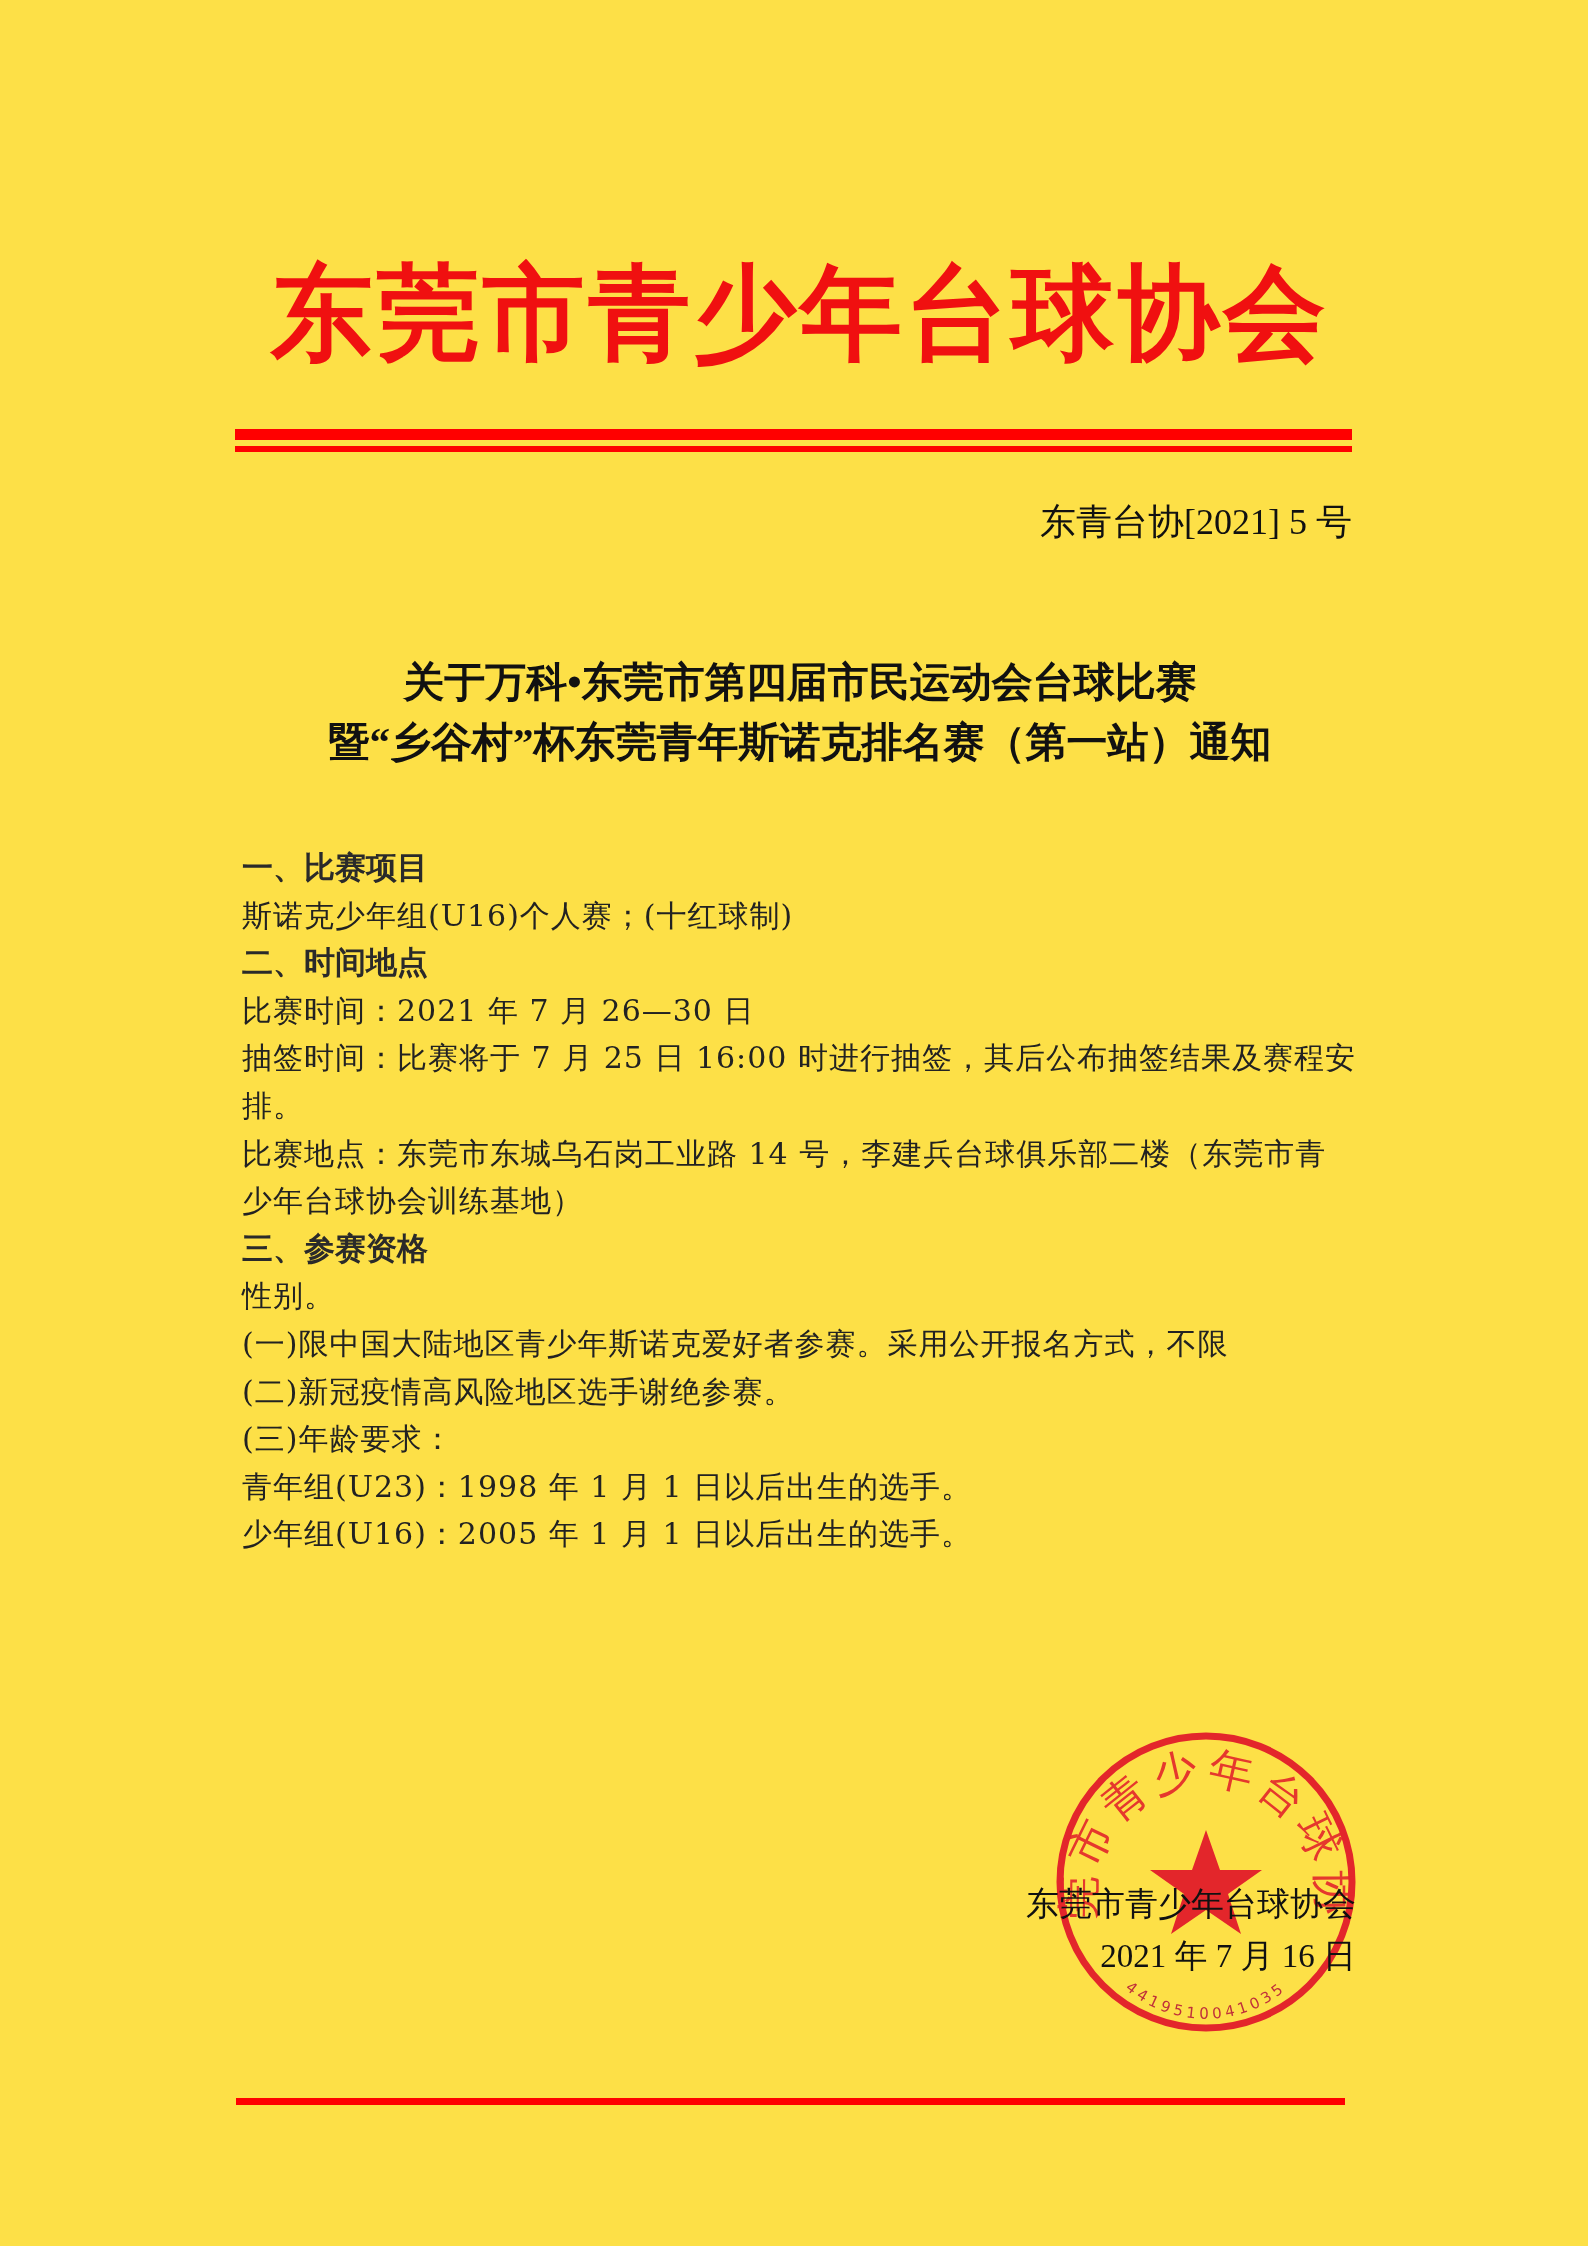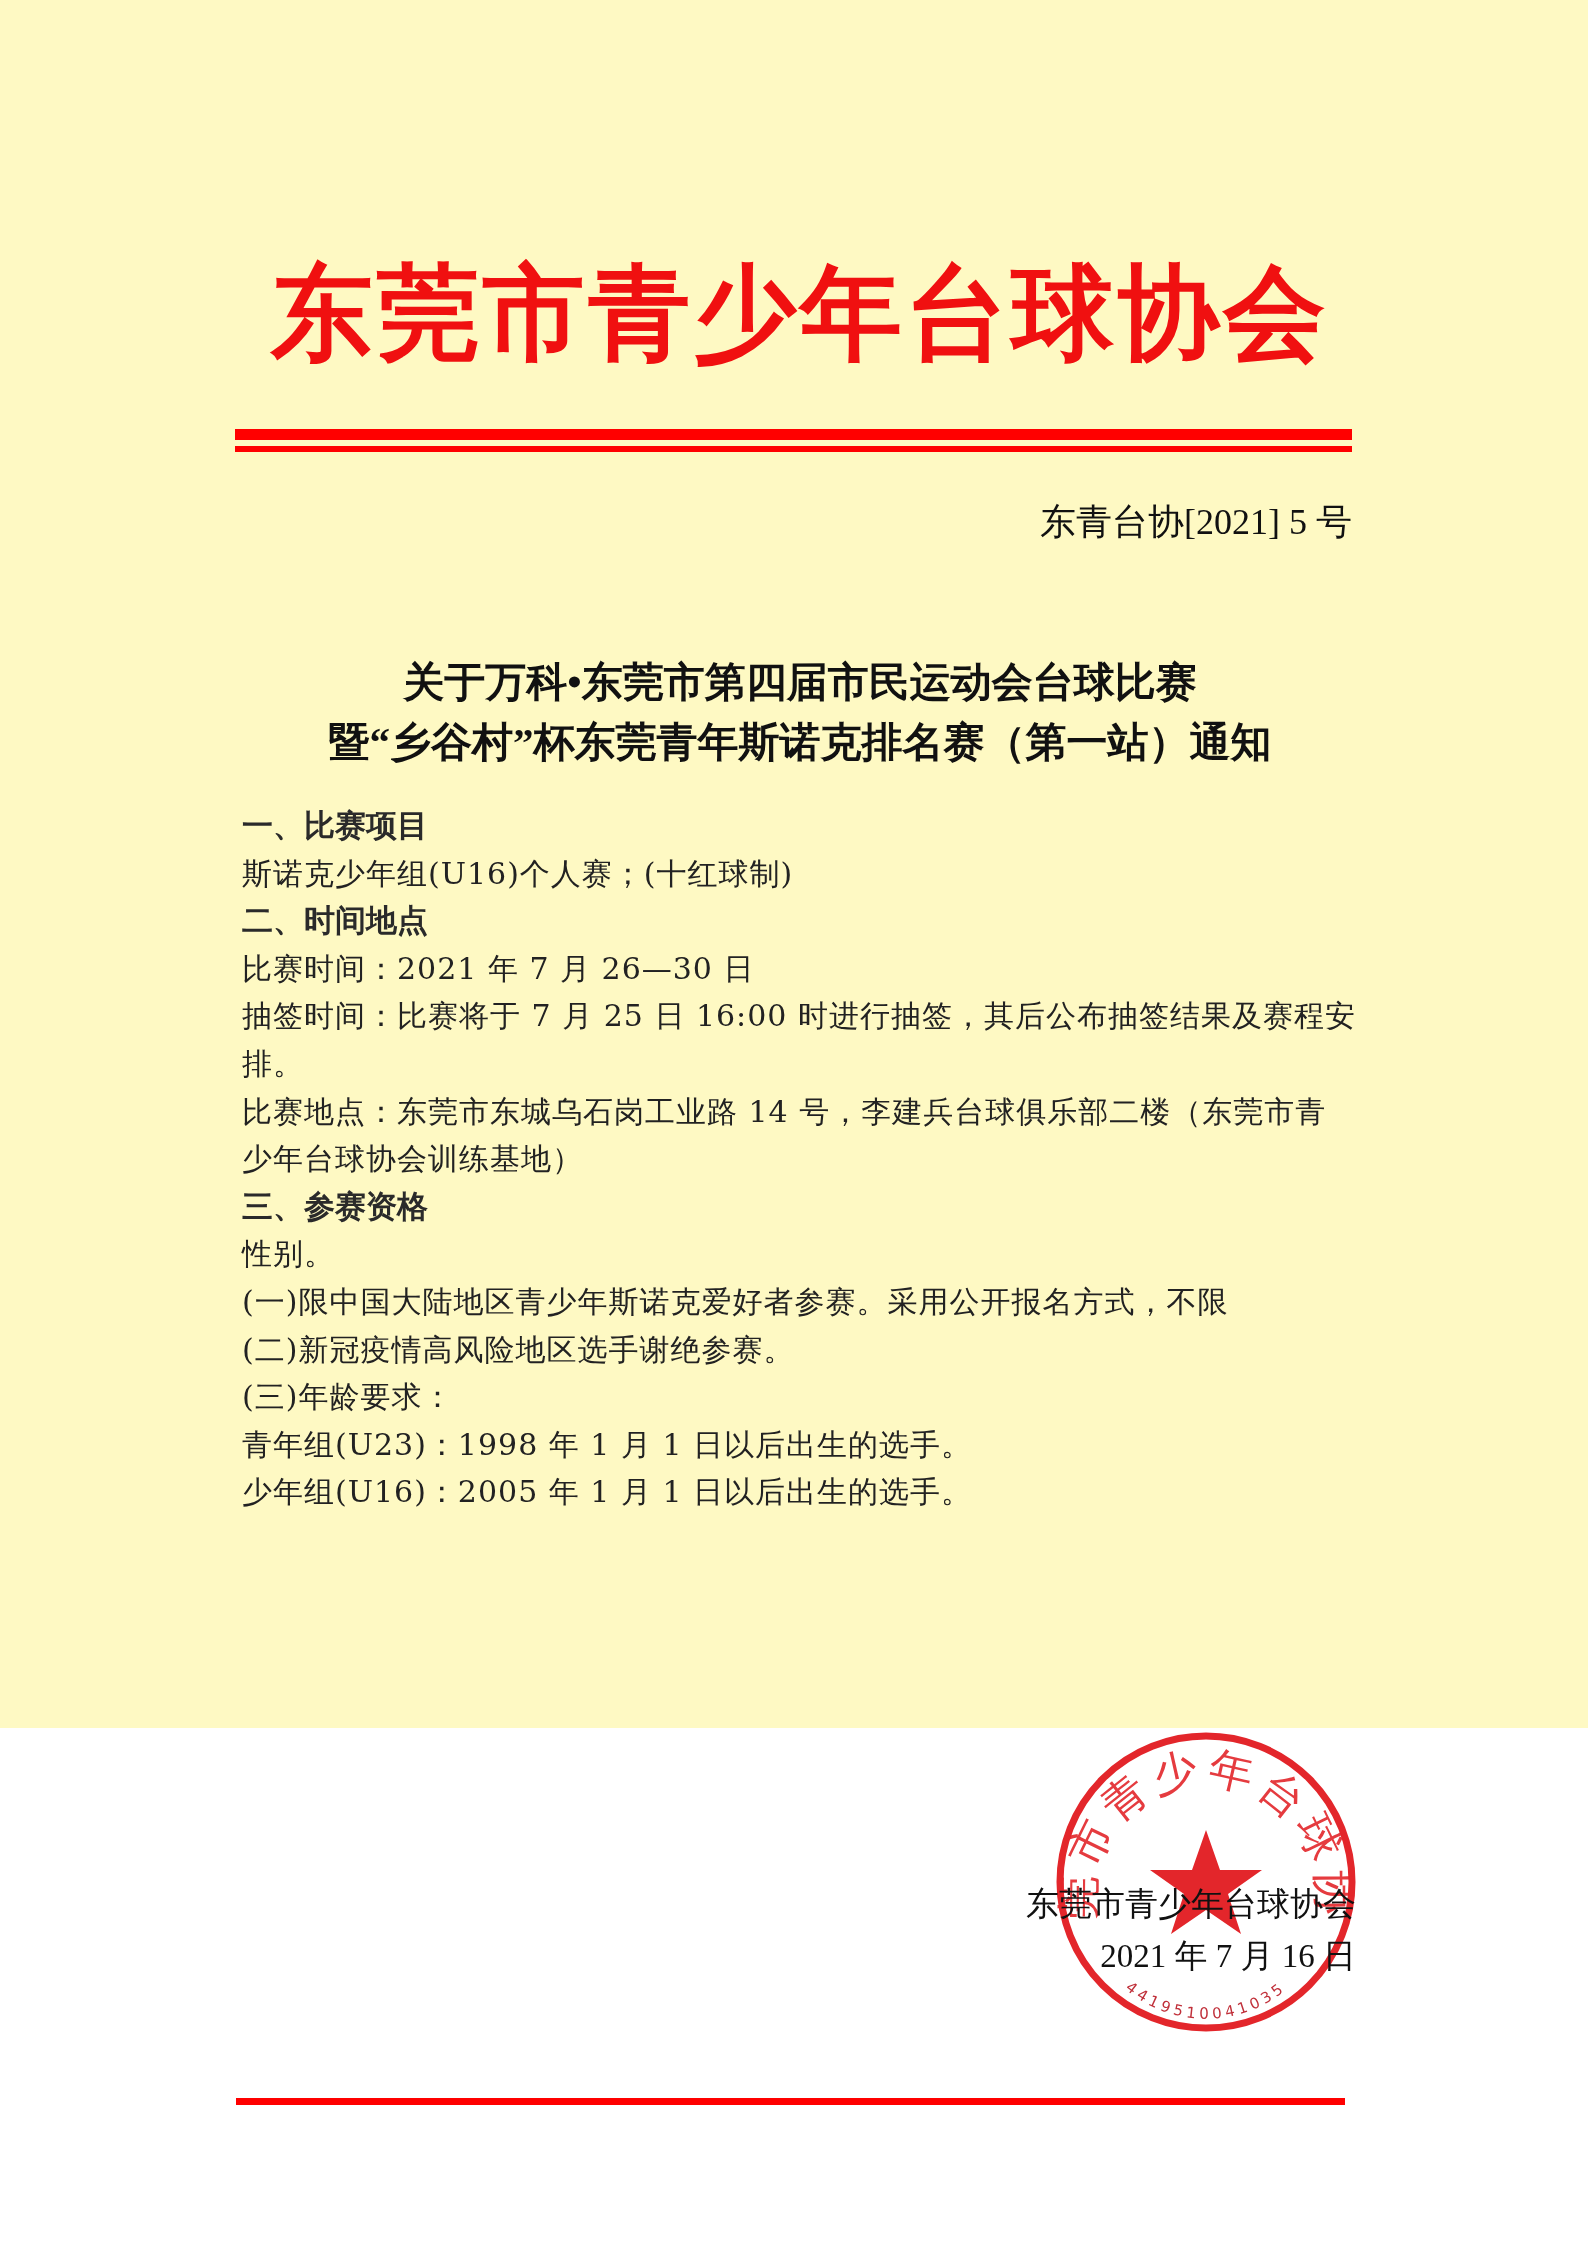--- a/index.html
+++ b/index.html
@@ -1,21 +1,21 @@
 <!DOCTYPE html>
 <html><head>
   <meta charset="utf-8">
   <style>
     html, body { margin: 0; padding: 0; background: #ffffff; }
     body {
       width: 1588px; height: 2246px; position: relative; overflow: hidden;
       font-family: "DejaVu Serif", "Liberation Serif", serif;
       color: #1a1a1a;
     }
-    .page { position: absolute; left: 0; top: 0; width: 1588px; height: 1728px; background: #fef9c3; }
+    .page { position: absolute; left: 0; top: 0; width: 1588px; height: 2246px; background: #fde047; }
 
     .org-title {
       position: absolute; left: 240px; top: 248px; width: 1120px;
       text-align: center; color: #f01010;
       font-family: "DejaVu Sans", "Liberation Sans", sans-serif;
       font-weight: bold; font-size: 104px; line-height: 130px;
       letter-spacing: 4px;
       transform: scaleX(0.98);
     }
     .rule { position: absolute; background: #ff0000; }
@@ -30,21 +30,21 @@
     }
 
     .notice-title {
       position: absolute; left: 240px; top: 652px; width: 1120px;
       text-align: center; color: #111;
       font-family: Liberation Serif, serif;
       font-weight: bold; font-size: 41px; line-height: 60px;
     }
 
     .body-block {
-      position: absolute; left: 242px; top: 802px; width: 1115px;
+      position: absolute; left: 242px; top: 844px; width: 1115px;
       font-size: 30px; line-height: 47.6px; color: #222;
       font-family: "DejaVu Serif", "Liberation Serif", serif;
     }
     .section-heading {
       font-family: "DejaVu Sans", "Liberation Sans", sans-serif;
       font-weight: bold; font-size: 31px; color: #2a2a2a;
       display: block;
     }
     .para { display: block; letter-spacing: 1px; }
 

